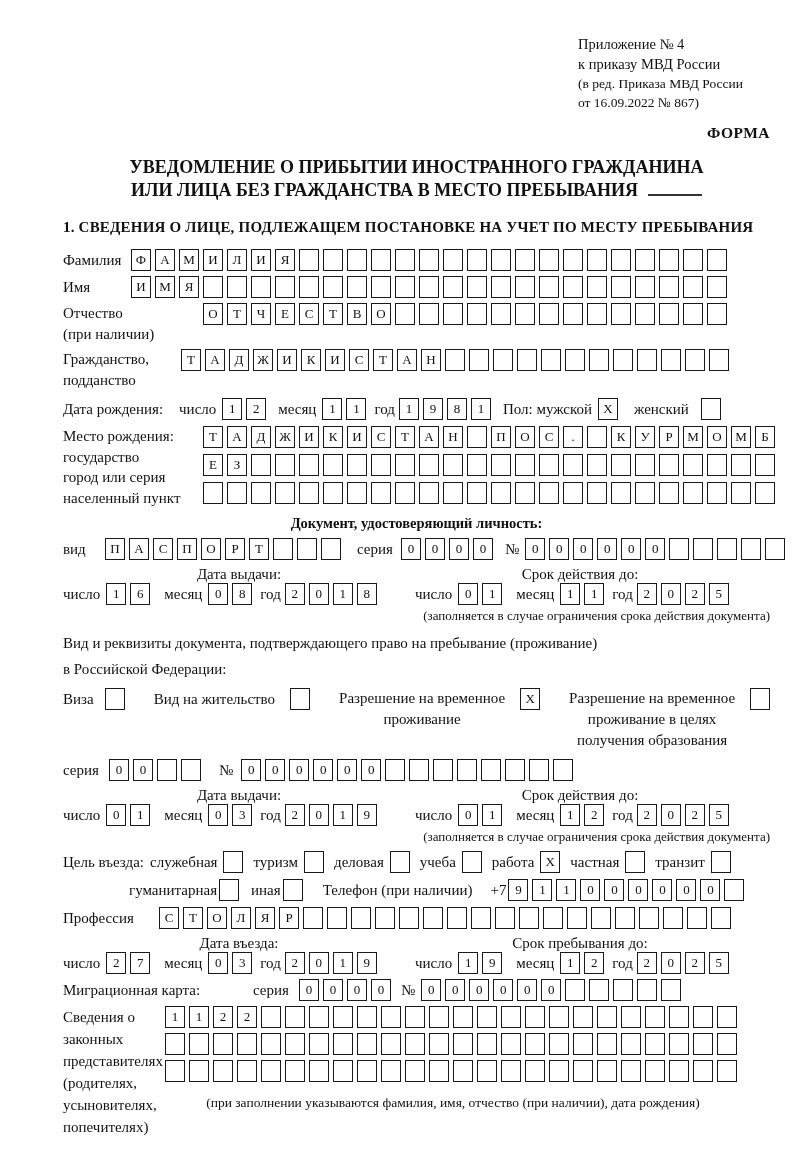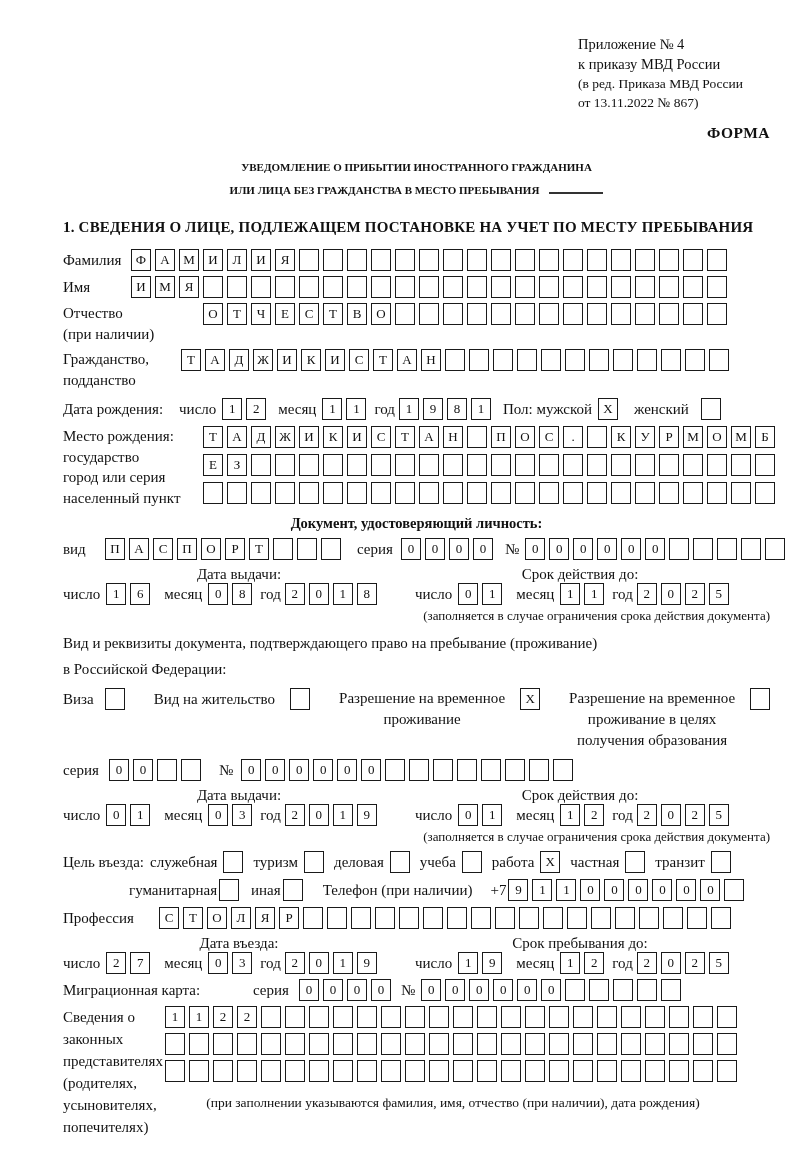--- a/index.html
+++ b/index.html
@@ -8,21 +8,21 @@
     width:800px; height:1163px; overflow:hidden;
     background:#ffffff; color:#111;
     font-family:"Liberation Serif","DejaVu Serif",serif;
     font-size:15px;
     padding:34px 30px 12px 63px;
   }
   .header-note { margin-left:auto; width:192px; line-height:20px; font-size:14.5px; }
   .header-note .rev { font-size:13.5px; line-height:19px; }
   .header-note .rev:first-of-type { margin-top:5px; }
   .forma { text-align:right; font-weight:bold; font-size:15.5px; margin-top:12px; letter-spacing:.5px; }
-  .title { text-align:center; font-weight:bold; font-size:11px; line-height:23px; margin-top:14px; }
+  .title { text-align:center; font-weight:bold; font-size:18px; line-height:23px; margin-top:14px; }
   .blank-line { display:inline-block; width:54px; border-bottom:2.5px solid #333; height:13px; margin-left:10px; }
   .section-heading { font-weight:bold; font-size:15px; margin-top:17px; margin-bottom:13px; letter-spacing:.2px; }
 
   .row { display:flex; align-items:flex-start; margin-bottom:5px; }
   .row.ac { align-items:center; }
   .lbl { flex:0 0 auto; line-height:22px; }
   .lbl-col { flex:0 0 auto; line-height:20.5px; }
   .w68 { width:68px; } .w140 { width:140px; } .w118 { width:118px; }
   .w96 { width:96px; } .w102 { width:102px; } .w150 { width:150px; }
   .cells { display:inline-flex; flex:0 0 auto; }
@@ -50,21 +50,21 @@
   .reps .cells-col > .cells { margin-bottom:5px; }
   .reps-note { text-align:center; font-size:13.5px; margin-top:12px; line-height:17px; }
 </style>
 </head>
 <body>
 
 <div class="header-note">
   <div>Приложение № 4</div>
   <div>к приказу МВД России</div>
   <div class="rev">(в ред. Приказа МВД России</div>
-  <div class="rev">от 13.11.2022 № 867)</div>
+  <div class="rev">от 16.09.2022 № 867)</div>
 </div>
 
 <div class="forma">ФОРМА</div>
 
 <div class="title">
   <div>УВЕДОМЛЕНИЕ О ПРИБЫТИИ ИНОСТРАННОГО ГРАЖДАНИНА</div>
   <div><span>ИЛИ ЛИЦА БЕЗ ГРАЖДАНСТВА В МЕСТО ПРЕБЫВАНИЯ</span><span class="blank-line"></span></div>
 </div>
 
 <div class="section-heading">1. СВЕДЕНИЯ О ЛИЦЕ, ПОДЛЕЖАЩЕМ ПОСТАНОВКЕ НА УЧЕТ ПО МЕСТУ ПРЕБЫВАНИЯ</div>

